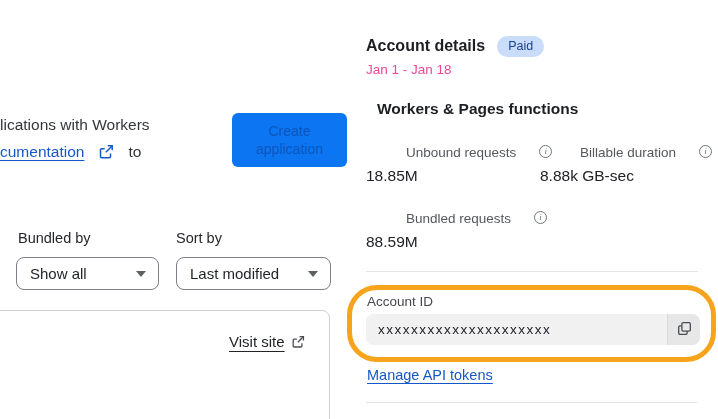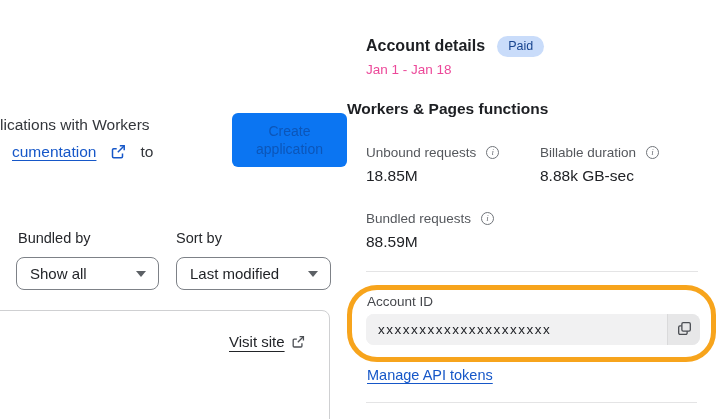--- a/index.html
+++ b/index.html
@@ -14,21 +14,21 @@
     color: #1f2125;
   }
   .abs { position: absolute; }
 
   
   .intro-line1 {
     left: 0; top: 116;
     font-size: 15.5px; color: #33363b; white-space: nowrap;
   }
   .intro-line1 { left: 0px; top: 116px; }
-  .intro-line2 { left: 12px; top: 143px; font-size: 15.5px; white-space: nowrap; display: flex; align-items: center; gap: 14px; }
+  .intro-line2 { left: 0px; top: 143px; font-size: 15.5px; white-space: nowrap; display: flex; align-items: center; gap: 14px; }
   a.blue-link {
     color: #1657c8; text-decoration: underline; text-underline-offset: 3px; cursor: pointer;
   }
   .intro-suffix { color: #33363b; }
   .ext-icon { display: inline-flex; }
 
   .create-btn {
     left: 232px; top: 113px; width: 115px; height: 54px;
     background: #0b75f2; border: none; border-radius: 6px;
     color: #0c56b9; font-size: 14px; line-height: 18px;
@@ -65,23 +65,23 @@
   a.dark-link { color: #222428; text-decoration: underline; text-underline-offset: 4px; cursor: pointer; }
 
   
   .acct-title-row { left: 366px; top: 36px; display: flex; align-items: center; gap: 12px; justify-content: space-between; }
   .acct-title { font-size: 16px; font-weight: bold; color: #1d1f23; }
   .paid-badge {
     background: #c9dcfa; color: #17448f; font-size: 12.5px;
     padding: 4px 11px; border-radius: 12px; line-height: 1;
   }
   .date-range { left: 366px; top: 62px; font-size: 13.5px; color: #ec4899; }
-  .functions-title { left: 347px; top: 100px; font-size: 15.5px; font-weight: bold; color: #1d1f23; }
-
-  .metric-label { font-size: 13.5px; color: #54575c; display: flex; align-items: center; gap: 10px; }
+  .functions-title { left: 377px; top: 100px; font-size: 15.5px; font-weight: bold; color: #1d1f23; }
+
+  .metric-label { font-size: 13.5px; color: #54575c; display: flex; align-items: flex-start; gap: 23px; margin-left: 40px; }
   .metric-value { font-size: 15.5px; color: #202226; }
   .m1l { left: 366px; top: 145px; }
   .m2l { left: 540px; top: 145px; }
   .m1v { left: 366px; top: 167px; }
   .m2v { left: 540px; top: 167px; }
   .m3l { left: 366px; top: 211px; }
   .m3v { left: 366px; top: 233px; }
   .info-icon {
     width: 13px; height: 13px; border: 1px solid #70747a; border-radius: 50%;
     display: inline-flex; align-items: center; justify-content: center;

